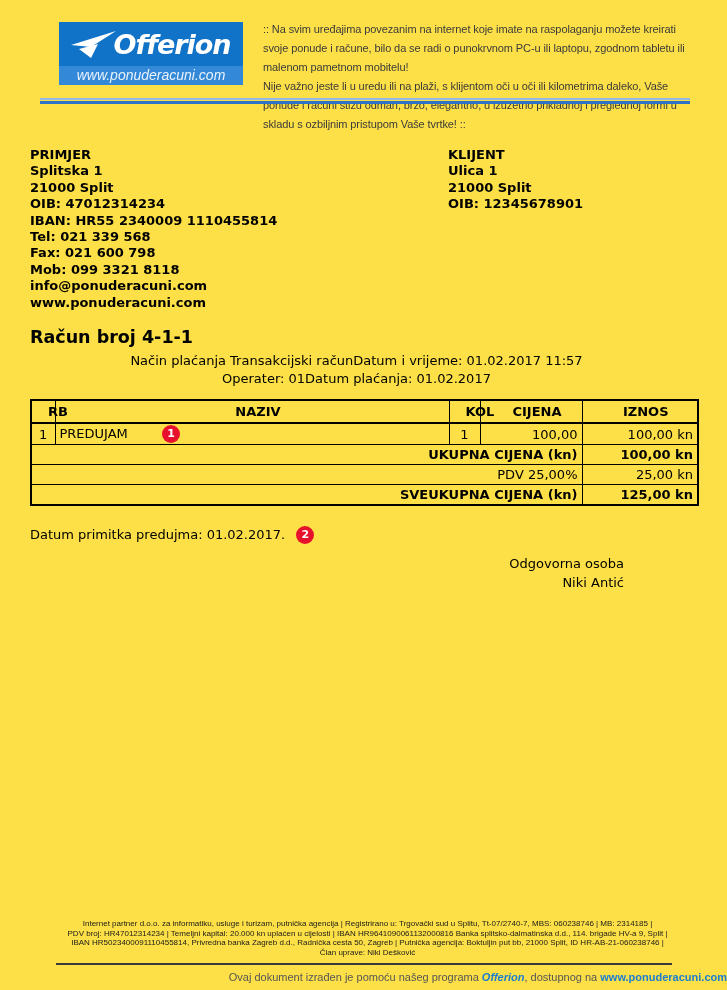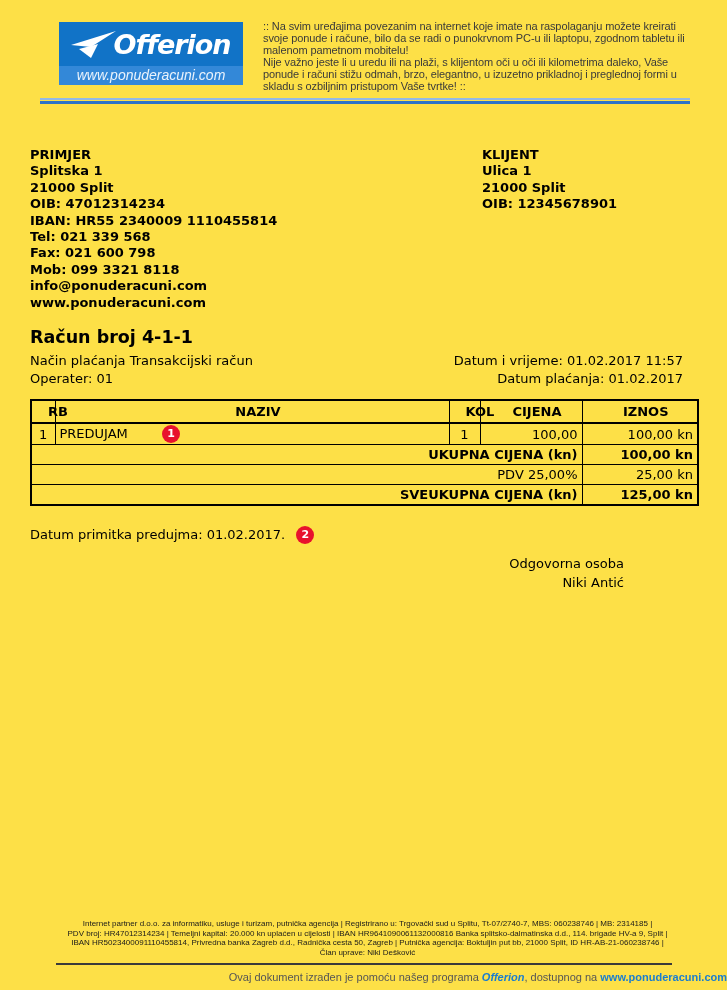--- a/index.html
+++ b/index.html
@@ -20,38 +20,38 @@
     letter-spacing:-1px; font-family:"DejaVu Sans", sans-serif;
   }
   .logo-url {
     height:19px; background:#3388d8; color:#eaf3fc; font-style:italic;
     font-size:14px; line-height:18px; text-align:center;
     font-family:"Liberation Sans", sans-serif;
   }
   .header-intro {
     position:absolute; left:263px; top:20px; width:430px;
     font-family:"Liberation Sans", sans-serif; font-size:11px;
-    line-height:12px; color:#3a3a3a; letter-spacing:-0.1px;
+    line-height:19px; color:#3a3a3a; letter-spacing:-0.1px;
   }
   .header-intro p { margin:0; }
   .rule-double { position:absolute; left:40px; top:98px; width:650px; }
   .rule-thin  { height:2px; background:#93b9e6; margin-bottom:1px; }
   .rule-thick { height:3px; background:#2e74c6; }
 
   
   .seller, .buyer {
     position:absolute; top:147px; font-size:13px; font-weight:bold;
     line-height:16.4px; white-space:nowrap;
   }
   .seller { left:30px; }
-  .buyer  { left:482px; }
+  .buyer  { left:448px; }
 
   
   .invoice-title { position:absolute; left:30px; top:327px; font-size:17.5px; font-weight:bold; }
-  .meta-row { position:absolute; left:30px; right:44px; font-size:13px; display:flex; justify-content:space-between; }
+  .meta-row { position:absolute; left:30px; right:44px; font-size:13px; display:flex; justify-content:center; }
   .meta-row.r1 { top:353px; }
   .meta-row.r2 { top:371px; }
 
   
   .items-table {
     position:absolute; left:30px; top:399px; width:667px;
     border-collapse:collapse; font-size:13px; table-layout:fixed;
   }
   .items-table th, .items-table td { border:1px solid #000; padding:1px 4px; }
   .items-table { border:2px solid #000; }

